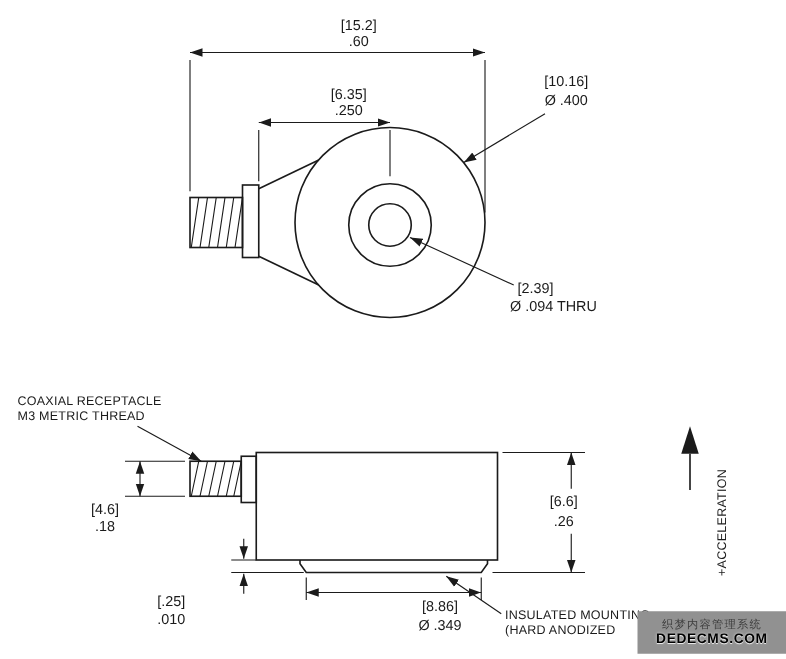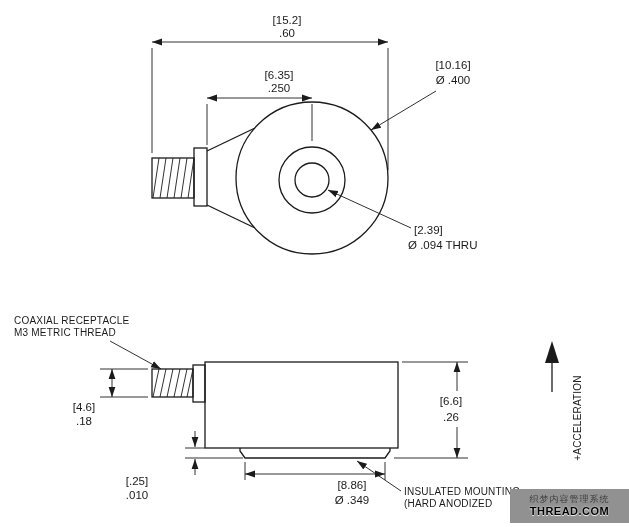--- a/index.html
+++ b/index.html
@@ -132,15 +132,15 @@
       <g>
         <polygon points="552,341 545,363 559,363" fill="#1b1b1b"></polygon>
         <path class="part" d="M552,363 L552,392"></path>
         <text class="lbl" x="581" y="418" text-anchor="middle" transform="rotate(-90 581 418)">+ACCELERATION</text>
       </g>
     </g>
   </svg>
 
   <div class="watermark">
     <div class="wm1">织梦内容管理系统</div>
-    <div class="wm2">THREAD.COM</div>
+    <div class="wm2">DEDECMS.COM</div>
   </div>
 </div>
 
 </body></html>

